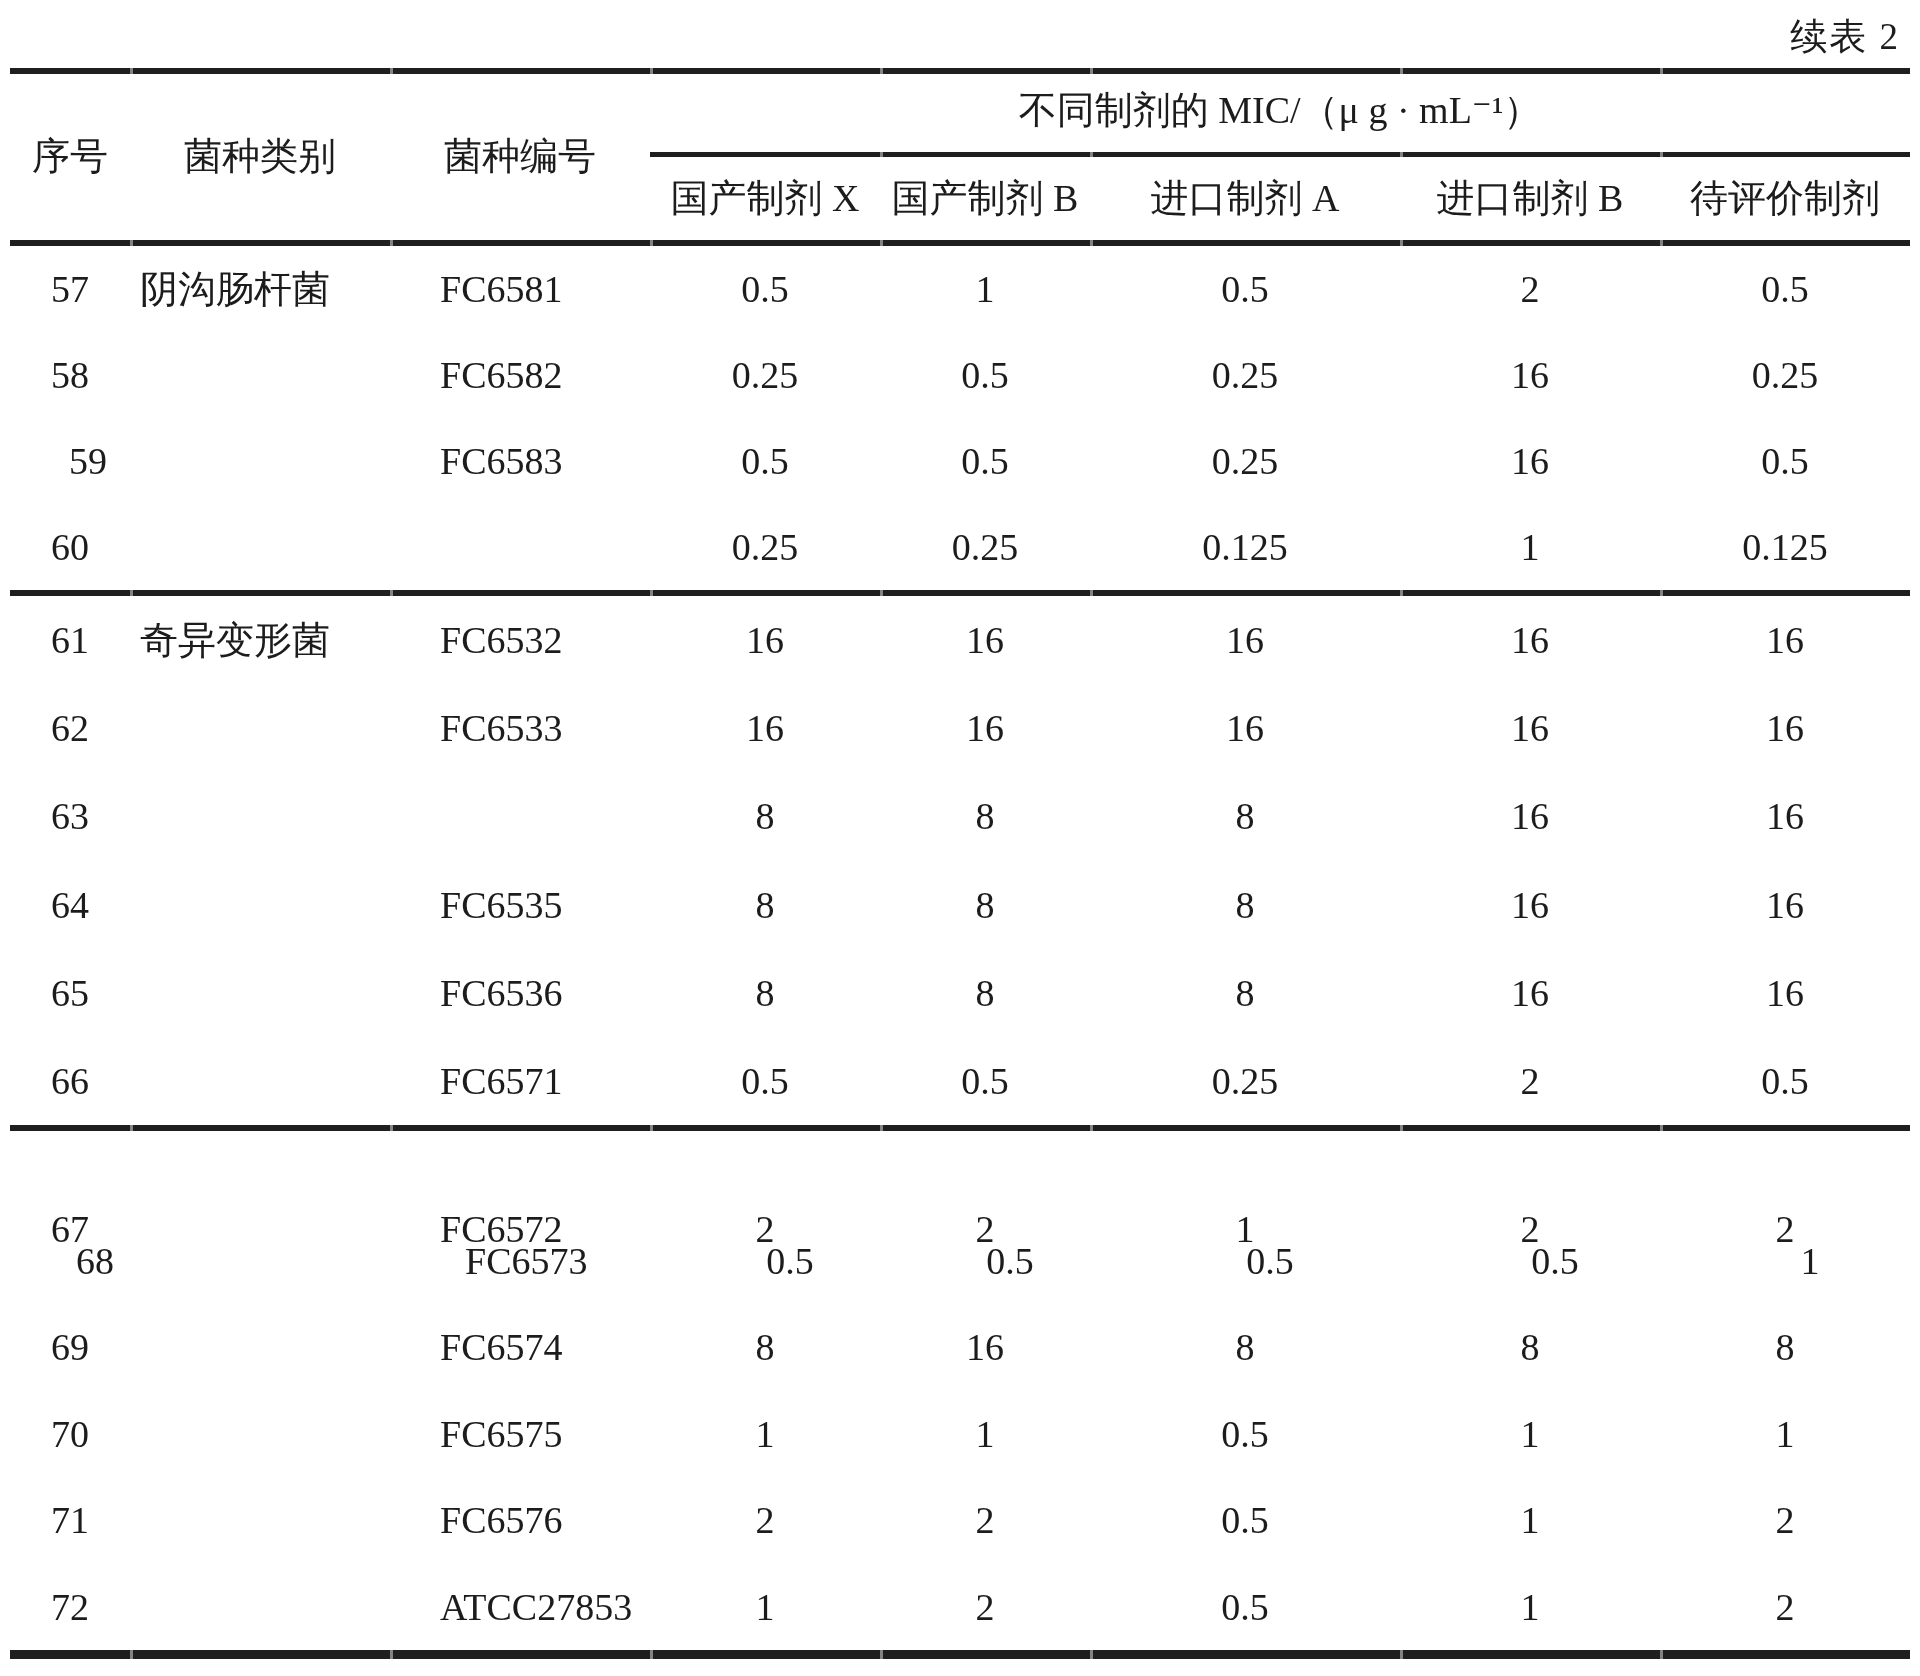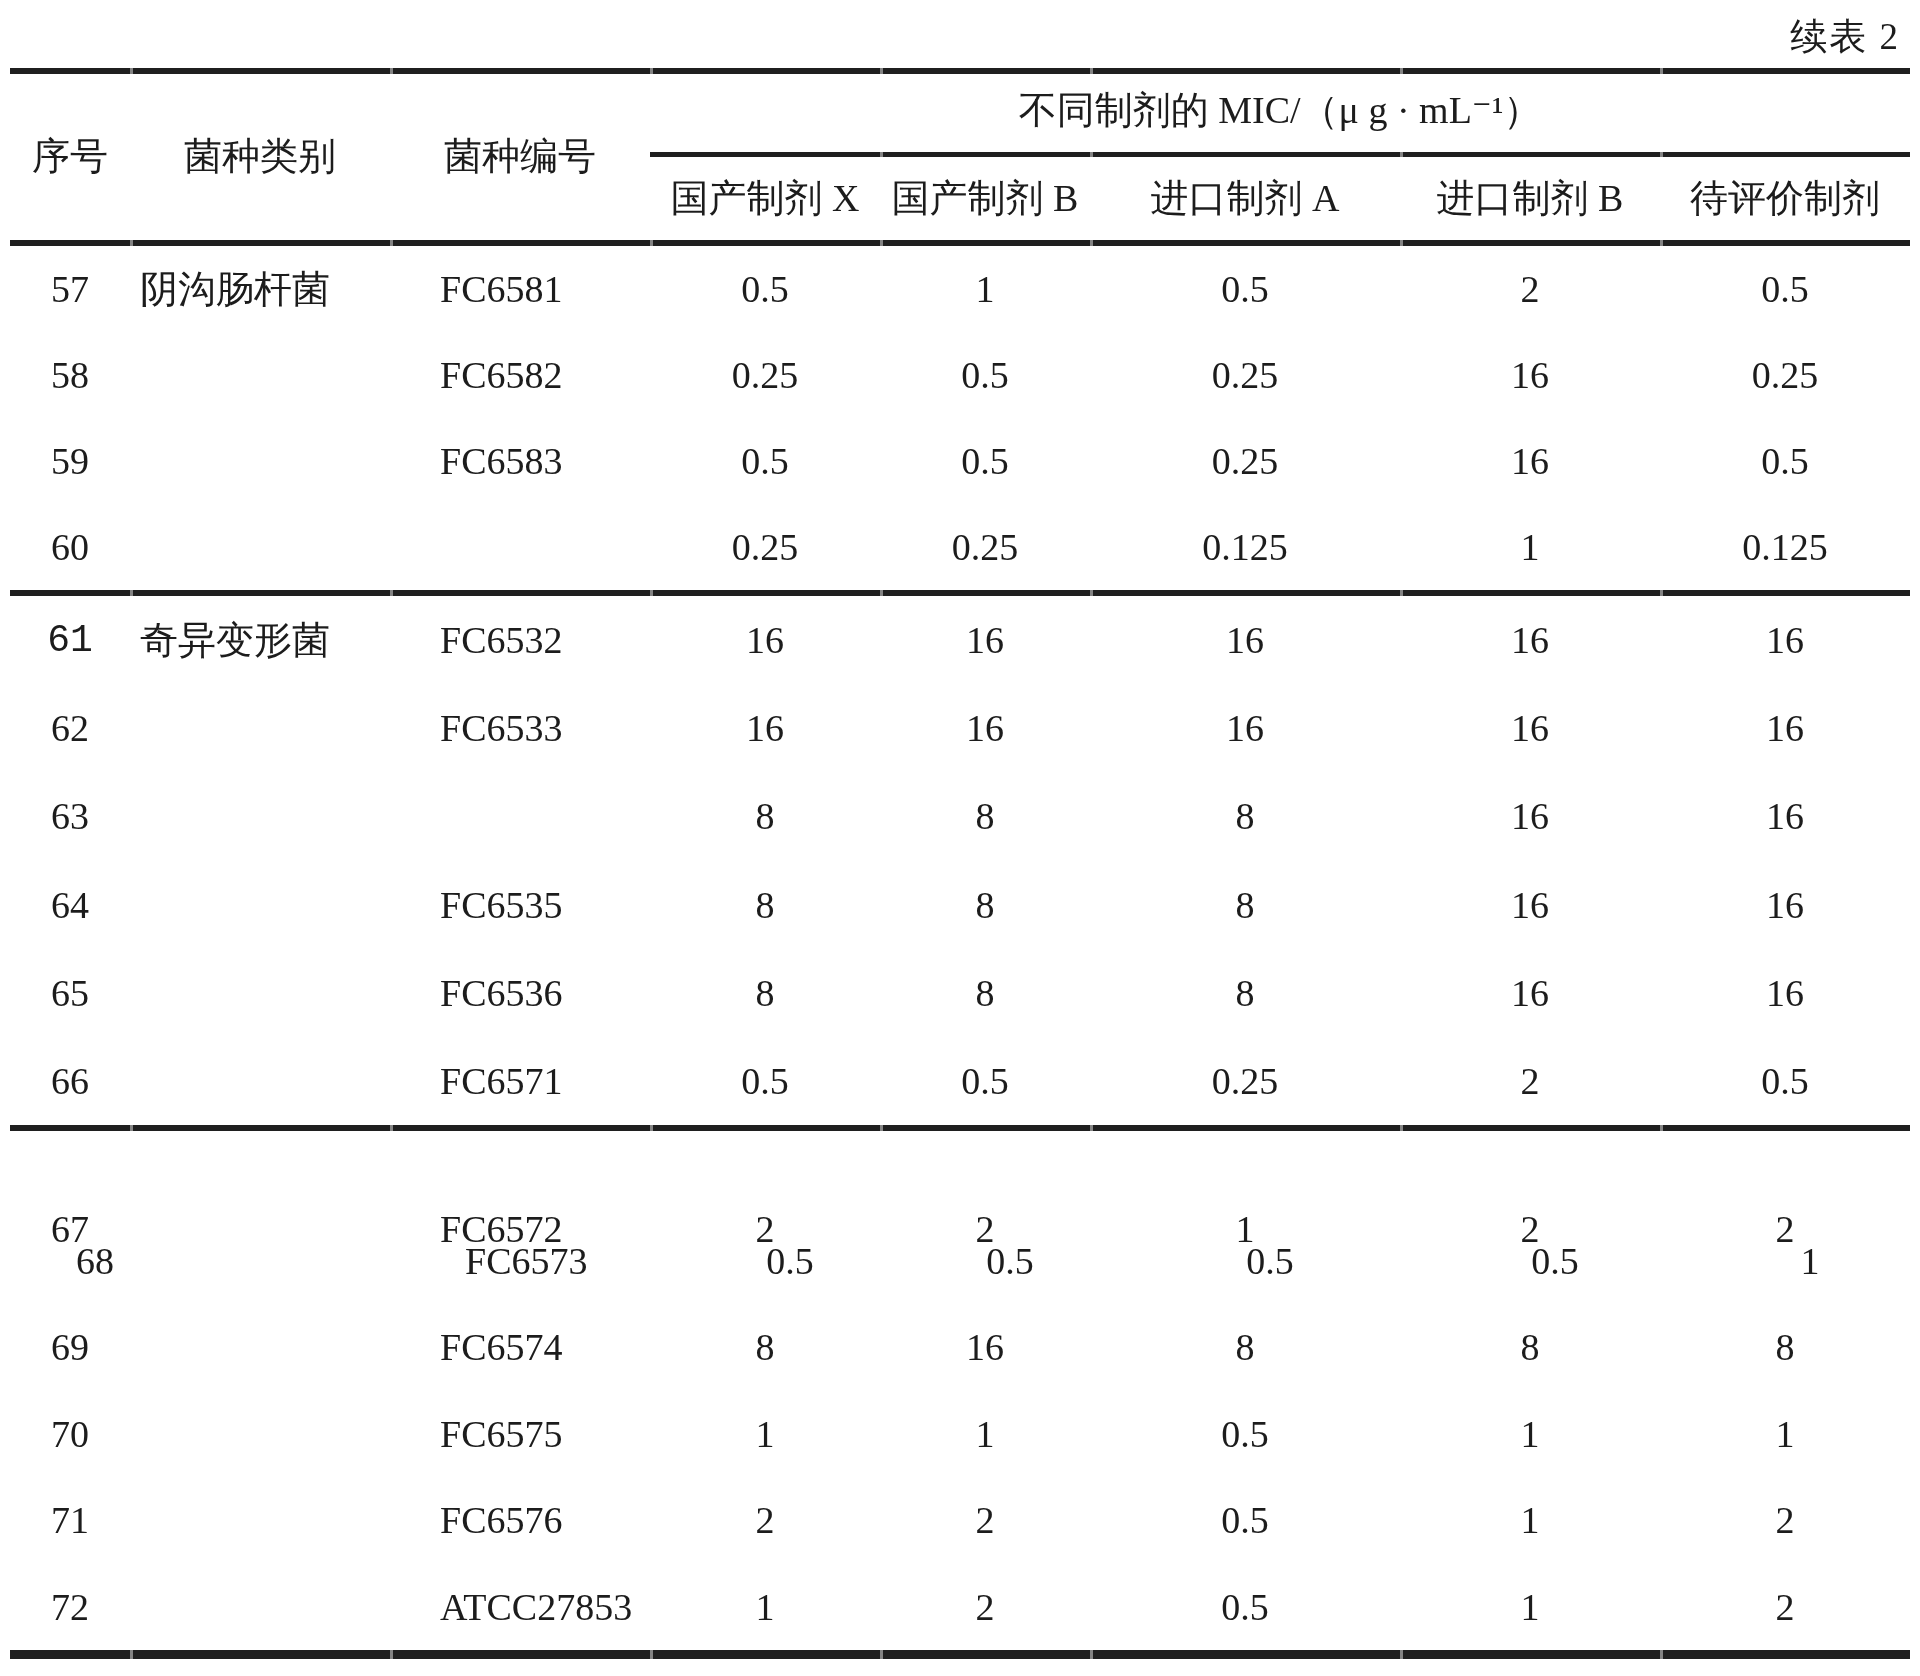--- a/index.html
+++ b/index.html
@@ -143,40 +143,40 @@
         <div class="cell" style="left: 10px; width: 120px;">58</div>
         <div class="cell left" style="left: 130px; width: 260px; padding-left: 10px;"></div>
         <div class="cell left" style="left: 390px; width: 260px; padding-left: 50px;">FC6582</div>
         <div class="cell" style="left: 650px; width: 230px;">0.25</div>
         <div class="cell" style="left: 880px; width: 210px;">0.5</div>
         <div class="cell" style="left: 1090px; width: 310px;">0.25</div>
         <div class="cell" style="left: 1400px; width: 260px;">16</div>
         <div class="cell" style="left: 1660px; width: 250px;">0.25</div>
       </div>
       <div class="row" style="top: 418px; height: 86px;">
-        <div class="cell" style="left: 10px; width: 120px;">59</div>
+        <div class="cell" style="left: 28px; width: 120px;">59</div>
         <div class="cell left" style="left: 130px; width: 260px; padding-left: 10px;"></div>
         <div class="cell left" style="left: 390px; width: 260px; padding-left: 50px;">FC6583</div>
         <div class="cell" style="left: 650px; width: 230px;">0.5</div>
         <div class="cell" style="left: 880px; width: 210px;">0.5</div>
         <div class="cell" style="left: 1090px; width: 310px;">0.25</div>
         <div class="cell" style="left: 1400px; width: 260px;">16</div>
         <div class="cell" style="left: 1660px; width: 250px;">0.5</div>
       </div>
       <div class="row" style="top: 504px; height: 86px;">
         <div class="cell" style="left: 10px; width: 120px;">60</div>
         <div class="cell left" style="left: 130px; width: 260px; padding-left: 10px;"></div>
         <div class="cell" style="left: 650px; width: 230px;">0.25</div>
         <div class="cell" style="left: 880px; width: 210px;">0.25</div>
         <div class="cell" style="left: 1090px; width: 310px;">0.125</div>
         <div class="cell" style="left: 1400px; width: 260px;">1</div>
         <div class="cell" style="left: 1660px; width: 250px;">0.125</div>
       </div>
       <div class="row" style="top: 596px; height: 88.1667px;">
-        <div class="cell" style="left: 10px; width: 120px; font-family: Liberation Mono, monospace;">61</div>
+        <div class="cell" style="left: 10px; width: 120px;">61</div>
         <div class="cell left" style="left: 130px; width: 260px; padding-left: 10px;">奇异变形菌</div>
         <div class="cell left" style="left: 390px; width: 260px; padding-left: 50px;">FC6532</div>
         <div class="cell" style="left: 650px; width: 230px;">16</div>
         <div class="cell" style="left: 880px; width: 210px;">16</div>
         <div class="cell" style="left: 1090px; width: 310px;">16</div>
         <div class="cell" style="left: 1400px; width: 260px;">16</div>
         <div class="cell" style="left: 1660px; width: 250px;">16</div>
       </div>
       <div class="row" style="top: 684.167px; height: 88.1667px;">
         <div class="cell" style="left: 10px; width: 120px;">62</div>

